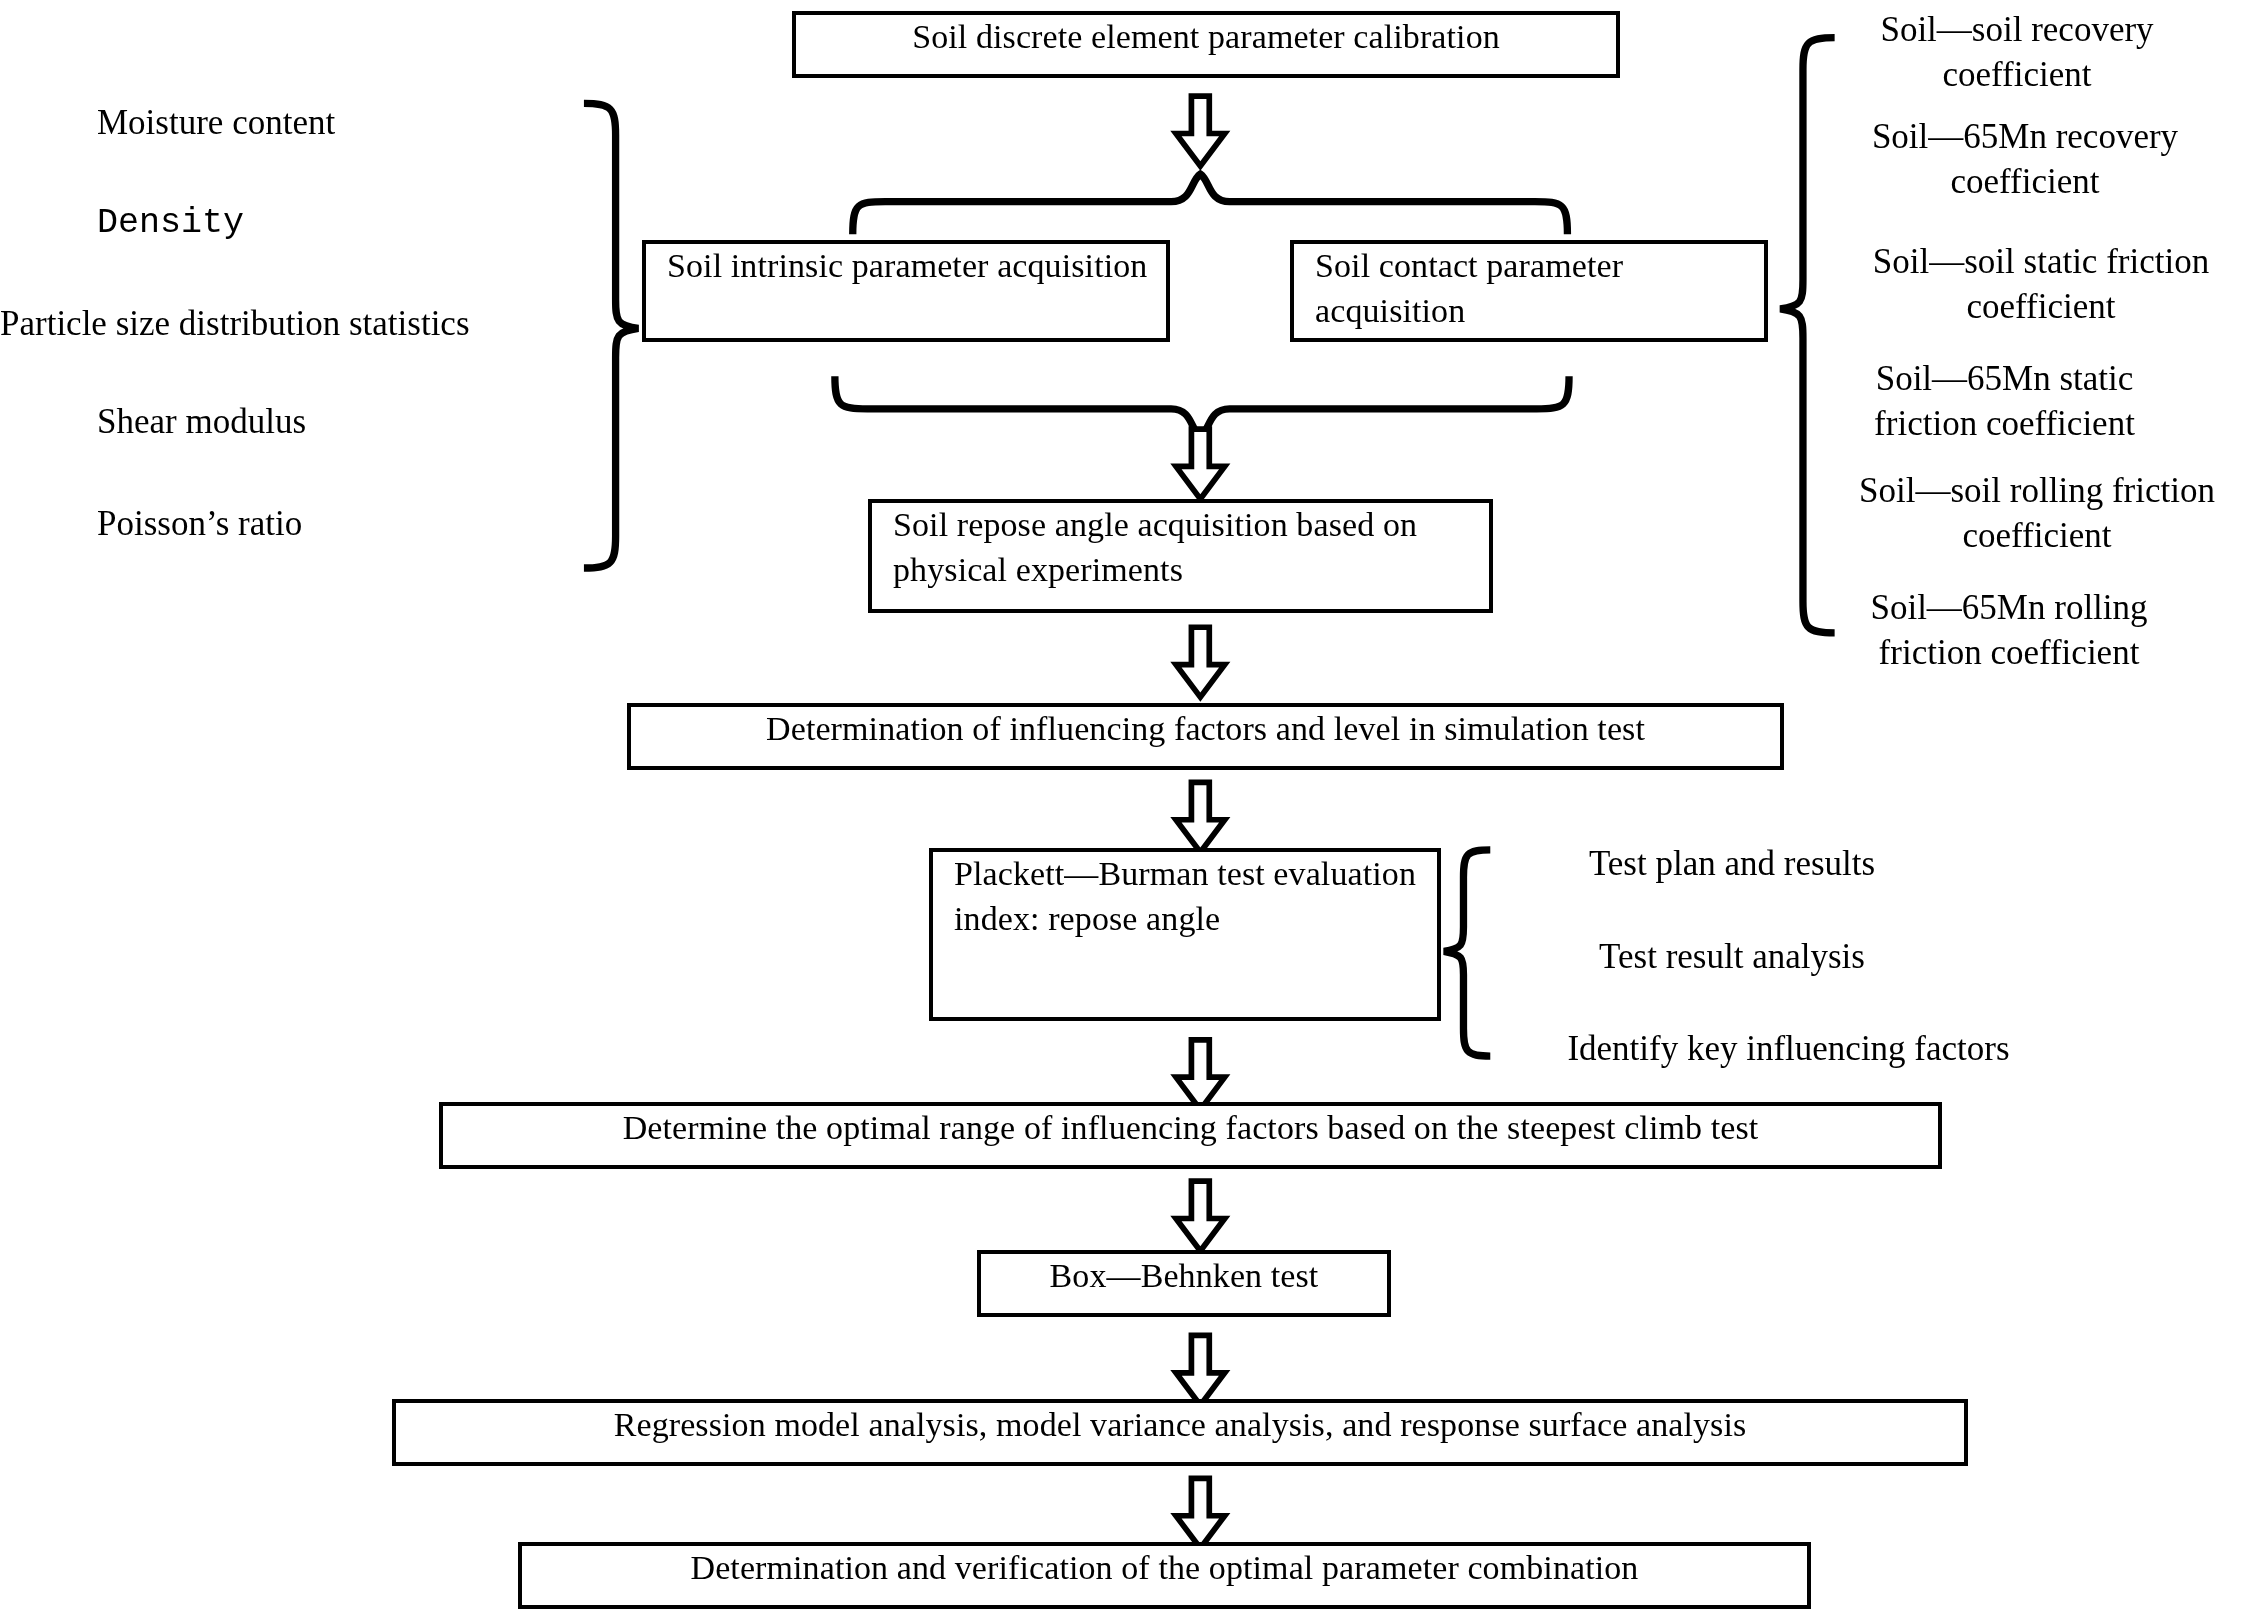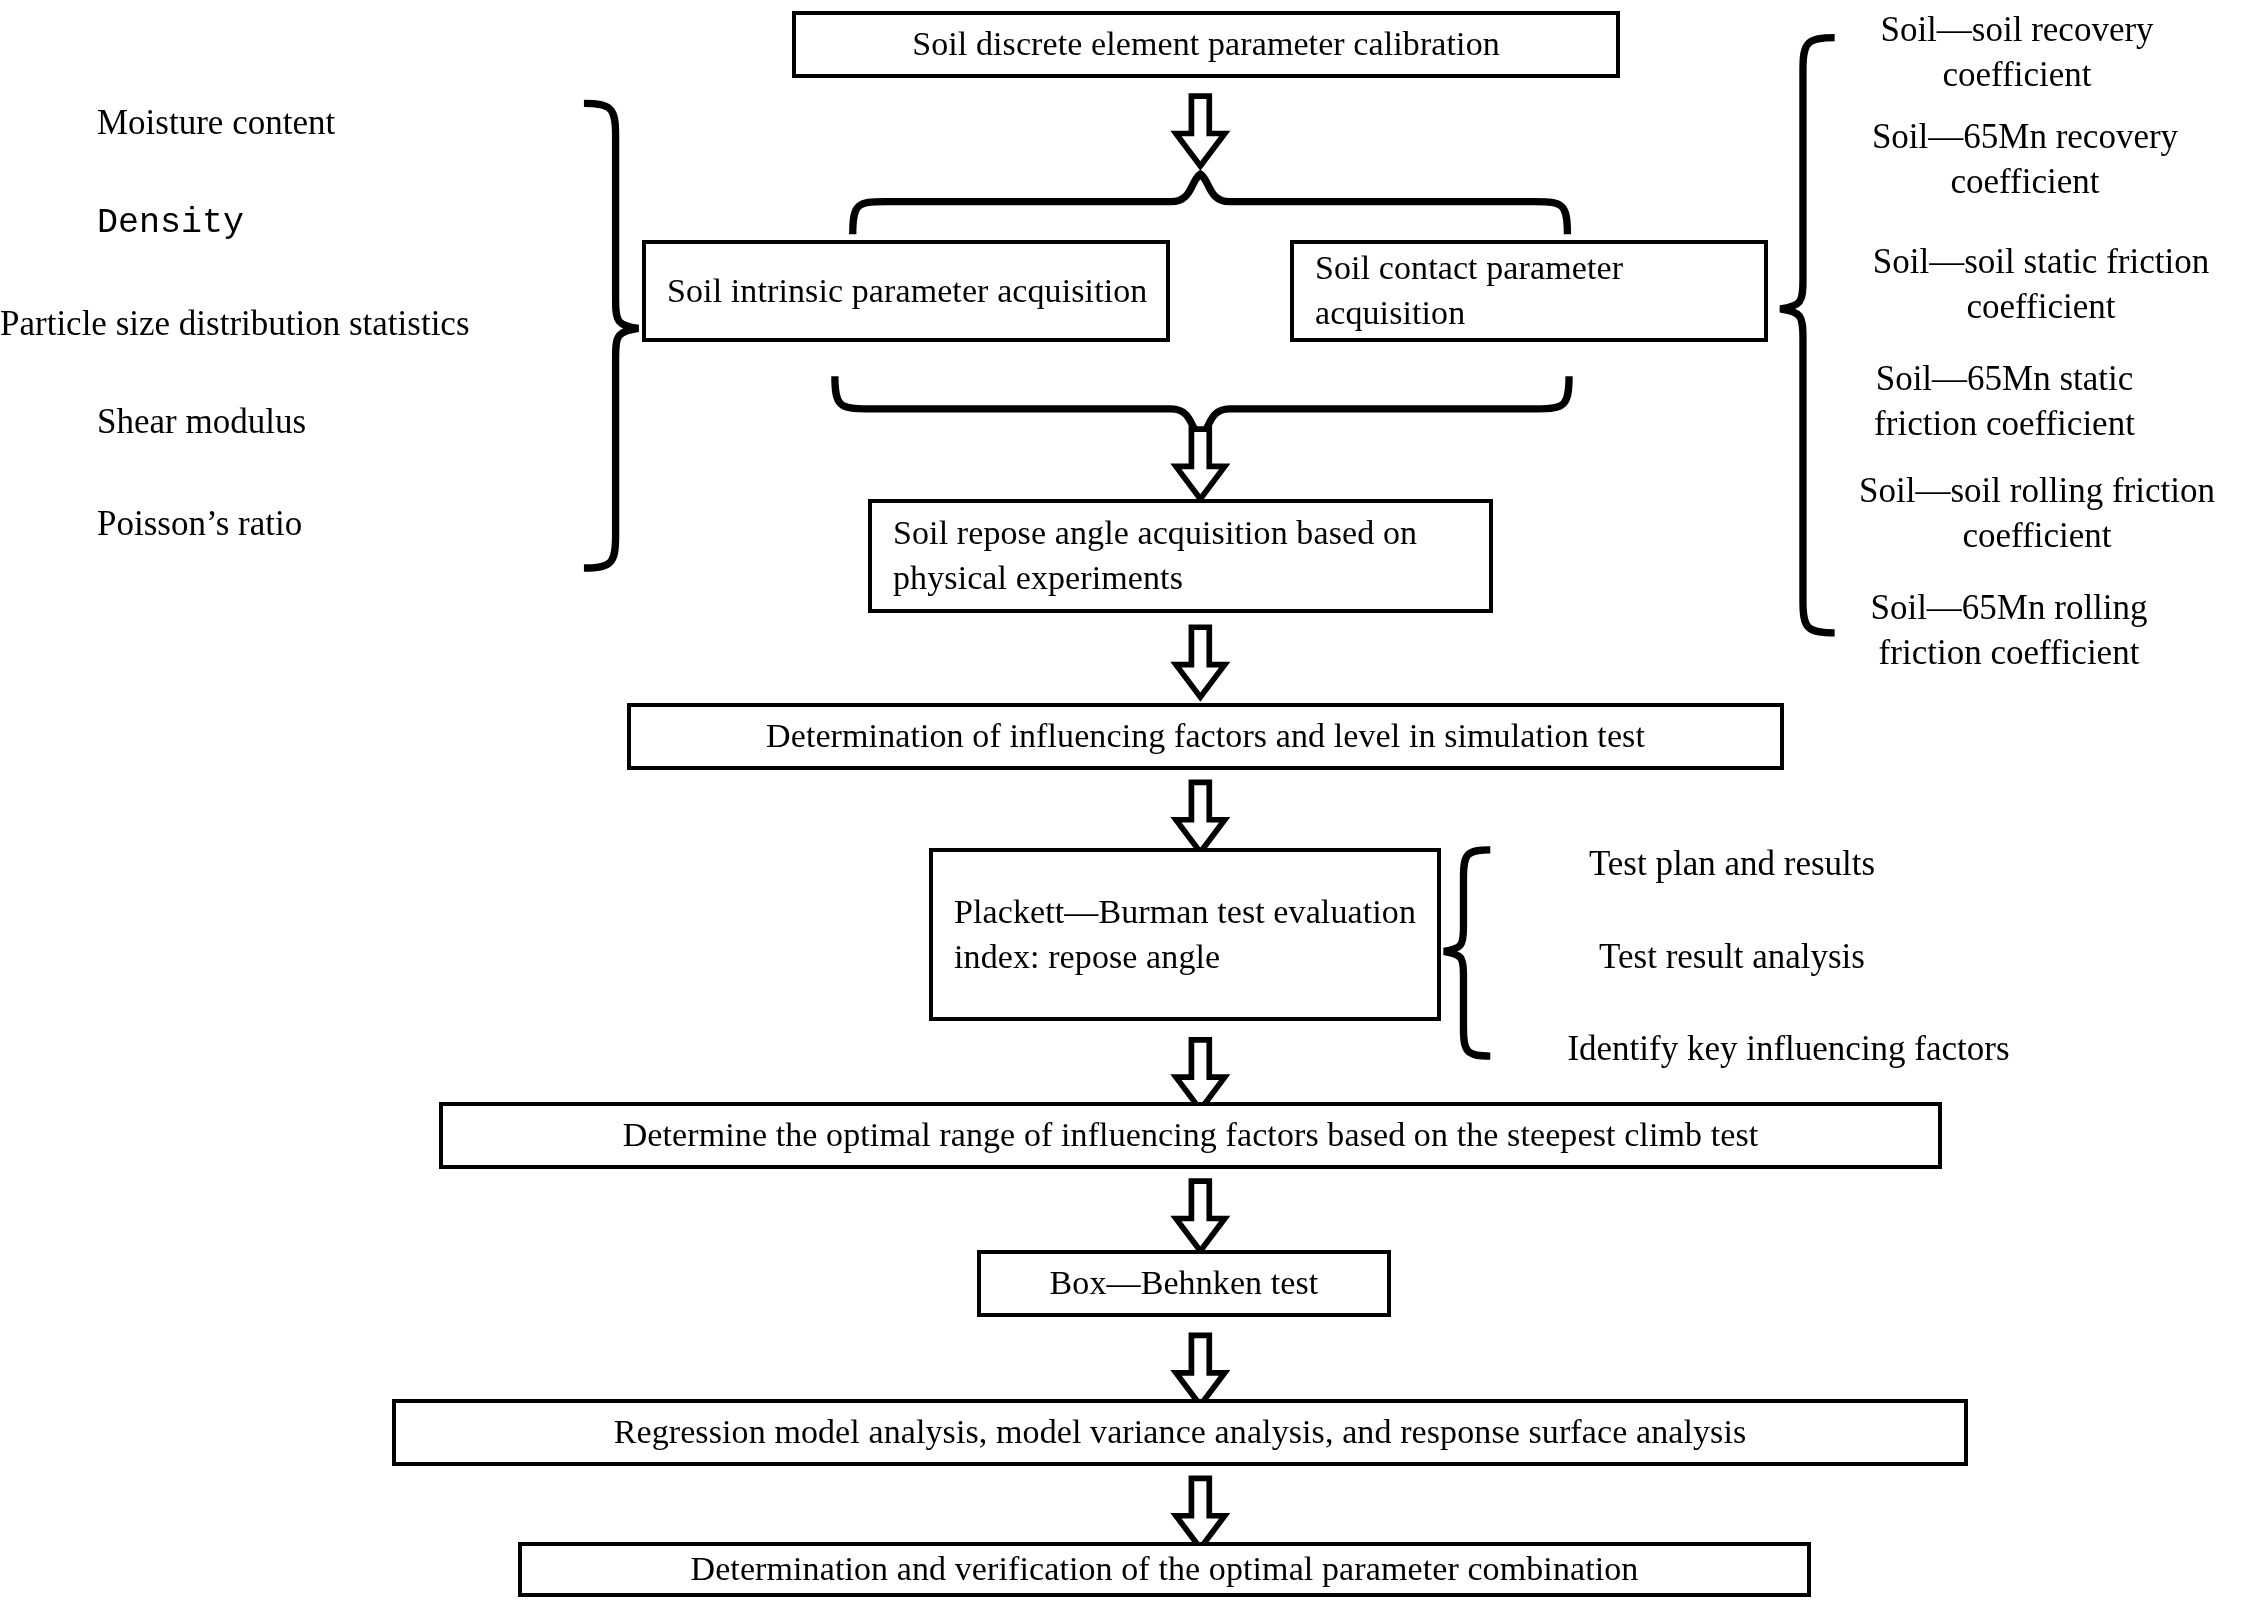--- a/index.html
+++ b/index.html
@@ -15,21 +15,21 @@
     font-family: "Liberation Serif", "DejaVu Serif", serif;
     color: #000000;
     overflow: hidden;
   }
   .node {
     position: absolute;
     box-sizing: border-box;
     background: #ffffff;
     border: 4.1px solid #000000;
     display: flex;
-    align-items: center;
+    align-items: flex-start;
     font-size: 34px;
     line-height: 1.32;
     letter-spacing: 0.1px;
   }
   .node.center { justify-content: center; text-align: center; }
   .node.left   { justify-content: flex-start; text-align: left; }
   .node .txt { display: block; padding: 0 13px; width: 100%; }
   .node.left .txt { padding-left: 21px; padding-right: 11.4px; }
 
   .lbl {
@@ -164,21 +164,21 @@
   </div>
 
   <div class="node center" style="left:977px; top:1250px; width:414px; height:67px;">
     <span class="txt">Box—Behnken test</span>
   </div>
 
   <div class="node center" style="left:392px; top:1399px; width:1576px; height:67px;">
     <span class="txt">Regression model analysis, model variance analysis, and response surface analysis</span>
   </div>
 
-  <div class="node center" style="left:518px; top:1542px; width:1293px; height:55px;">
+  <div class="node center" style="left:518px; top:1542px; width:1293px; height:67px;">
     <span class="txt">Determination and verification of the optimal parameter combination</span>
   </div>
 
   <div class="lbl right-al" style="left:97px; top:101px; width:455px;">Moisture content</div>
   <div class="lbl right-al" style="left:97px; top:201px; width:455px;font-family:Liberation Mono, monospace;">Density</div>
   <div class="lbl right-al" style="left:0px; top:302px; width:552px;">Particle size distribution statistics</div>
   <div class="lbl right-al" style="left:97px; top:400px; width:455px;">Shear modulus</div>
   <div class="lbl right-al" style="left:97px; top:502px; width:455px;">Poisson’s ratio</div>
 
   <div class="lbl left-al" style="left:1826px; top:8.1px; width:382px;">Soil—soil recovery coefficient</div>

